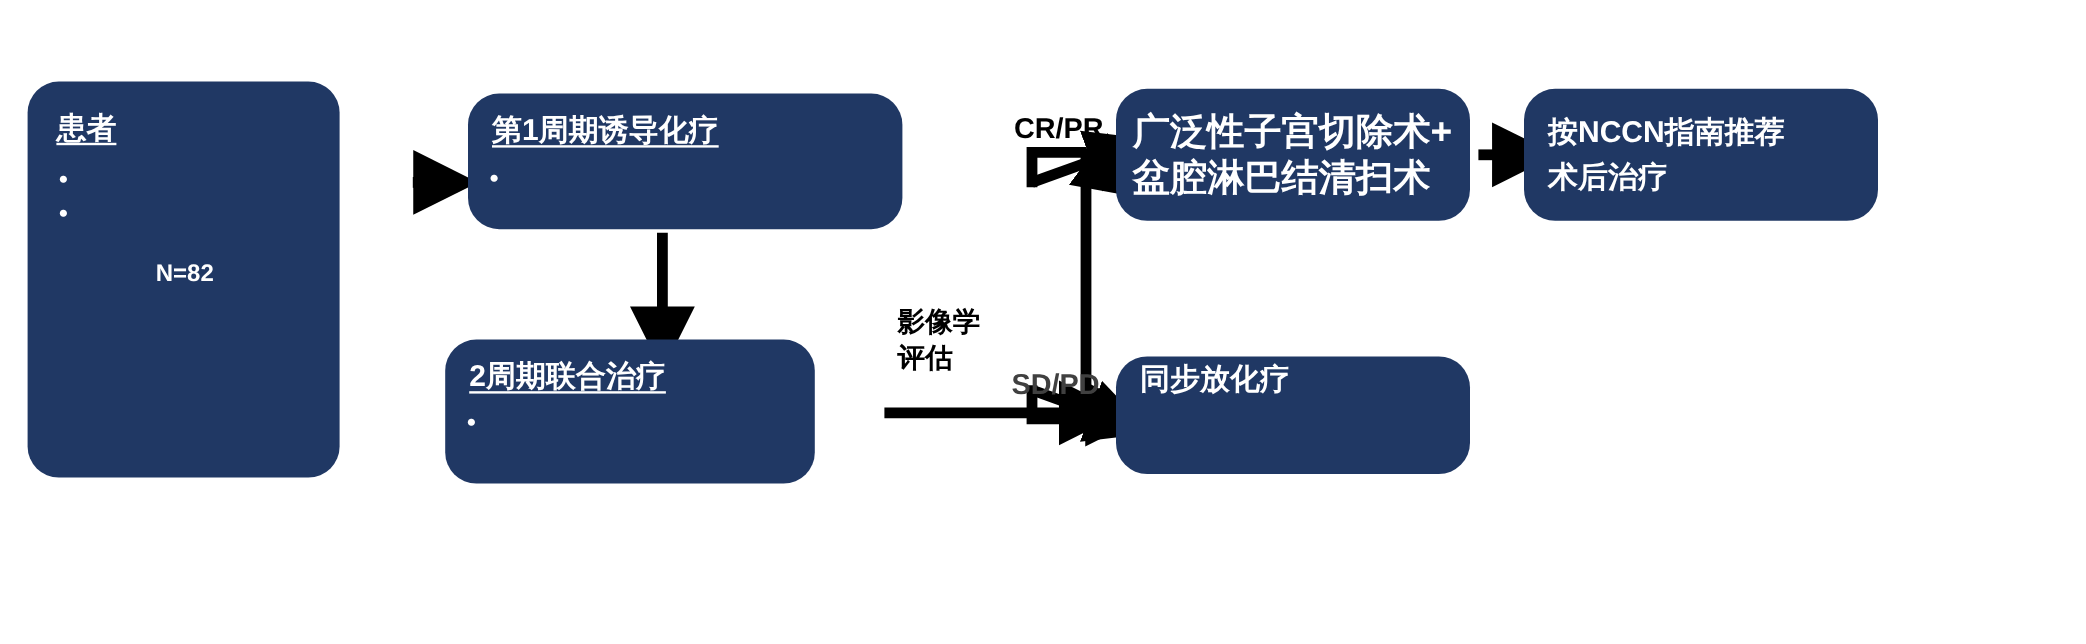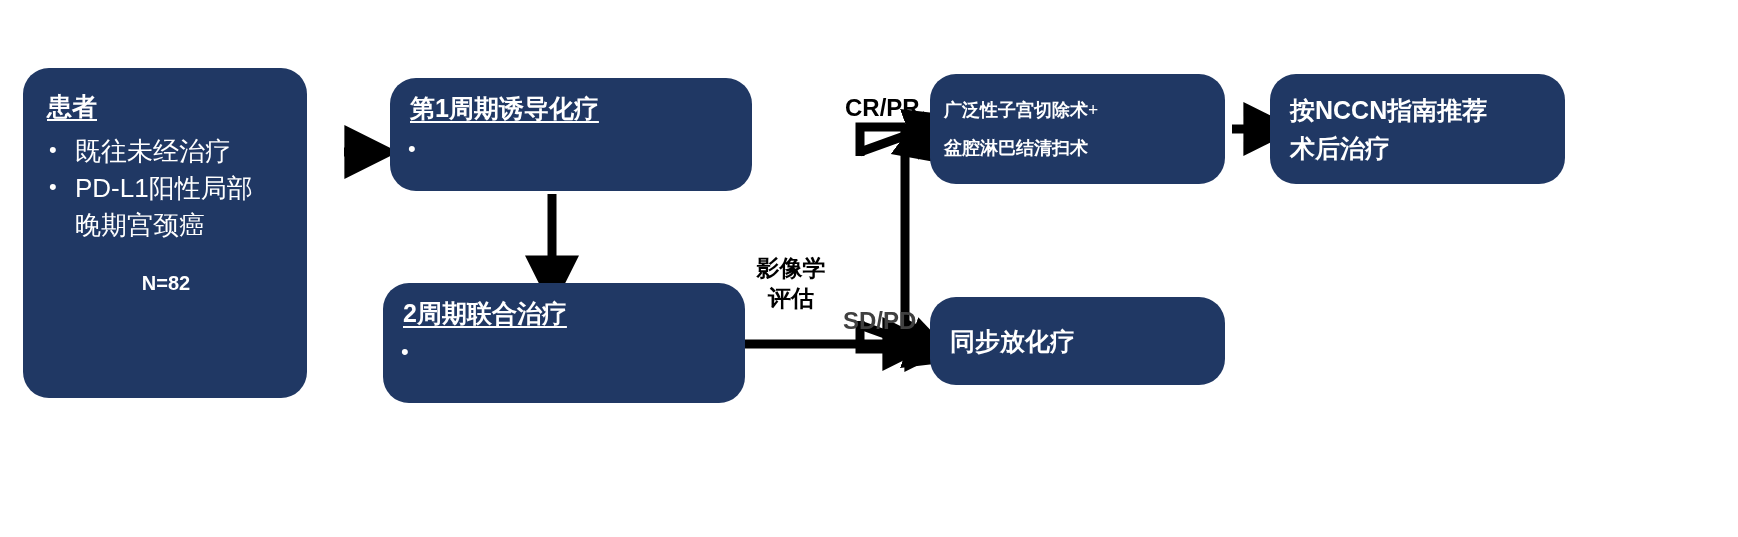--- a/index.html
+++ b/index.html
@@ -39,67 +39,66 @@
     text-align:center;
     white-space:nowrap;
   }
   .node-title{
     font-weight:bold;
     white-space:pre-line;
   }
 
   
   #n-patients{
-    left:23px;top:68px;width:284px;height:330px;
+    left:23px;top:68px;width:260px;height:330px;
     padding:22px 20px 0 22px;
   }
   #n-patients .hd{font-size:25px;margin:0 0 10px 2px;}
   #n-patients .bullet-row{font-size:26px;line-height:37px;margin-left:4px;}
   #n-patients .bullet-row .bullet-dot{width:26px;font-size:22px;padding-top:6px;}
   #n-patients .centered-strong{font-size:20px;margin-top:28px;}
 
   
   #n-induction{
     left:390px;top:78px;width:362px;height:113px;
     padding:14px 16px 0 18px;
   }
   #n-induction .hd{font-size:25px;margin:0 0 8px 2px;}
   #n-induction .bullet-row{font-size:26px;line-height:34px;}
   #n-induction .bullet-row .bullet-dot{width:36px;font-size:22px;padding-top:5px;}
 
   
   #n-combo{
-    left:371px;top:283px;width:362px;height:120px;
+    left:371px;top:283px;width:308px;height:120px;
     padding:14px 16px 0 18px;
-    margin-left:12px;
   }
   #n-combo .hd{font-size:25px;margin:0 0 6px 2px;}
   #n-combo .bullet-row{font-size:26px;line-height:34px;}
   #n-combo .bullet-row .bullet-dot{width:36px;font-size:22px;padding-top:5px;}
 
   
   #n-surgery{
     left:930px;top:74px;width:295px;height:110px;
     display:flex;align-items:center;
     padding:0 14px;
   }
-  #n-surgery .node-title{font-size:18px;line-height:38px;font-family:Liberation Serif, serif;}
+  #n-surgery .node-title{font-size:31px;line-height:38px;}
 
   
   #n-nccn{
     left:1270px;top:74px;width:295px;height:110px;
     display:flex;align-items:center;
     padding:0 20px;
   }
   #n-nccn .node-title{font-size:25px;line-height:38px;}
 
   
   #n-ccrt{
-    left:930px;top:297px;width:295px;height:88px;
-    display:flex;align-items:center;
+    left:930px;top:297px;width:295px;height:98px;
+    display:flex;
     padding:0 20px;
   }
   #n-ccrt .node-title{font-size:25px;line-height:38px;}
 
   
   .conn{position:absolute;}
   .edge-label{
     position:absolute;
     font-weight:bold;
     color:#000000;
@@ -157,39 +156,36 @@
 
     <line x1="860" y1="152" x2="921" y2="130" stroke="#000000" stroke-width="9" marker-end="url(#ah)"></line>
 
     <polyline points="905,127 860,127 860,156" fill="none" stroke="#000000" stroke-width="9"></polyline>
 
     <polyline points="860,340 860,349 905,349" fill="none" stroke="#000000" stroke-width="0"></polyline>
     <line x1="860" y1="325" x2="921" y2="347" stroke="#000000" stroke-width="9" marker-end="url(#ah)"></line>
     <polyline points="905,349 860,349 860,321" fill="none" stroke="#000000" stroke-width="9"></polyline>
   </svg>
 
-  <div class="edge-label" style="left: 748px; top: 253px; font-size: 23px; text-align: center; width: 86px; color: rgb(0, 0, 0);">影像学
+  <div class="edge-label" style="left: 748px; top: 253px; font-size: 23px; text-align: left; width: 86px; color: rgb(0, 0, 0);">影像学
 评估</div>
 
   <div class="edge-label" style="left: 845px; top: 93px; font-size: 24px; color: rgb(0, 0, 0);">CR/PR</div>
 
   <div class="edge-label" style="left: 843px; top: 306px; font-size: 24px; color: #404040;">SD/PD</div>
 
   <div class="node" id="n-patients" style="background: rgb(32, 56, 100); color: rgb(255, 255, 255);">
     <div class="hd">患者</div>
 
     <div class="bullet-row">
       <span class="bullet-dot">•</span>
-      <span class="bullet-txt">既往未经治疗</span>
-    </div>
-
-    <div class="bullet-row">
-      <span class="bullet-dot">•</span>
-      <span class="bullet-txt">PD-L1阳性局部
-晚期宫颈癌</span>
+    </div>
+
+    <div class="bullet-row">
+      <span class="bullet-dot">•</span>
     </div>
 
     <div class="centered-strong">N=82</div>
   </div>
 
   <div class="node" id="n-induction" style="background: rgb(32, 56, 100); color: rgb(255, 255, 255);">
     <div class="hd">第1周期诱导化疗</div>
     <div class="bullet-row">
       <span class="bullet-dot">•</span>
     </div>

